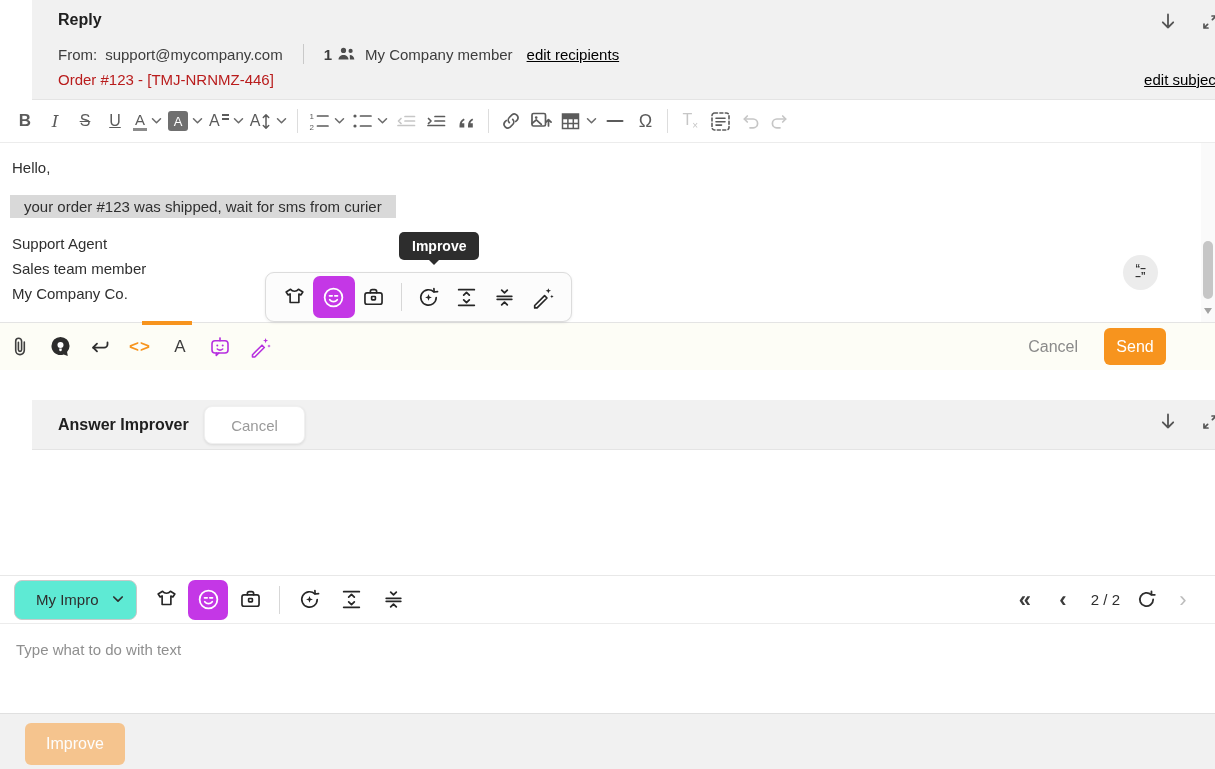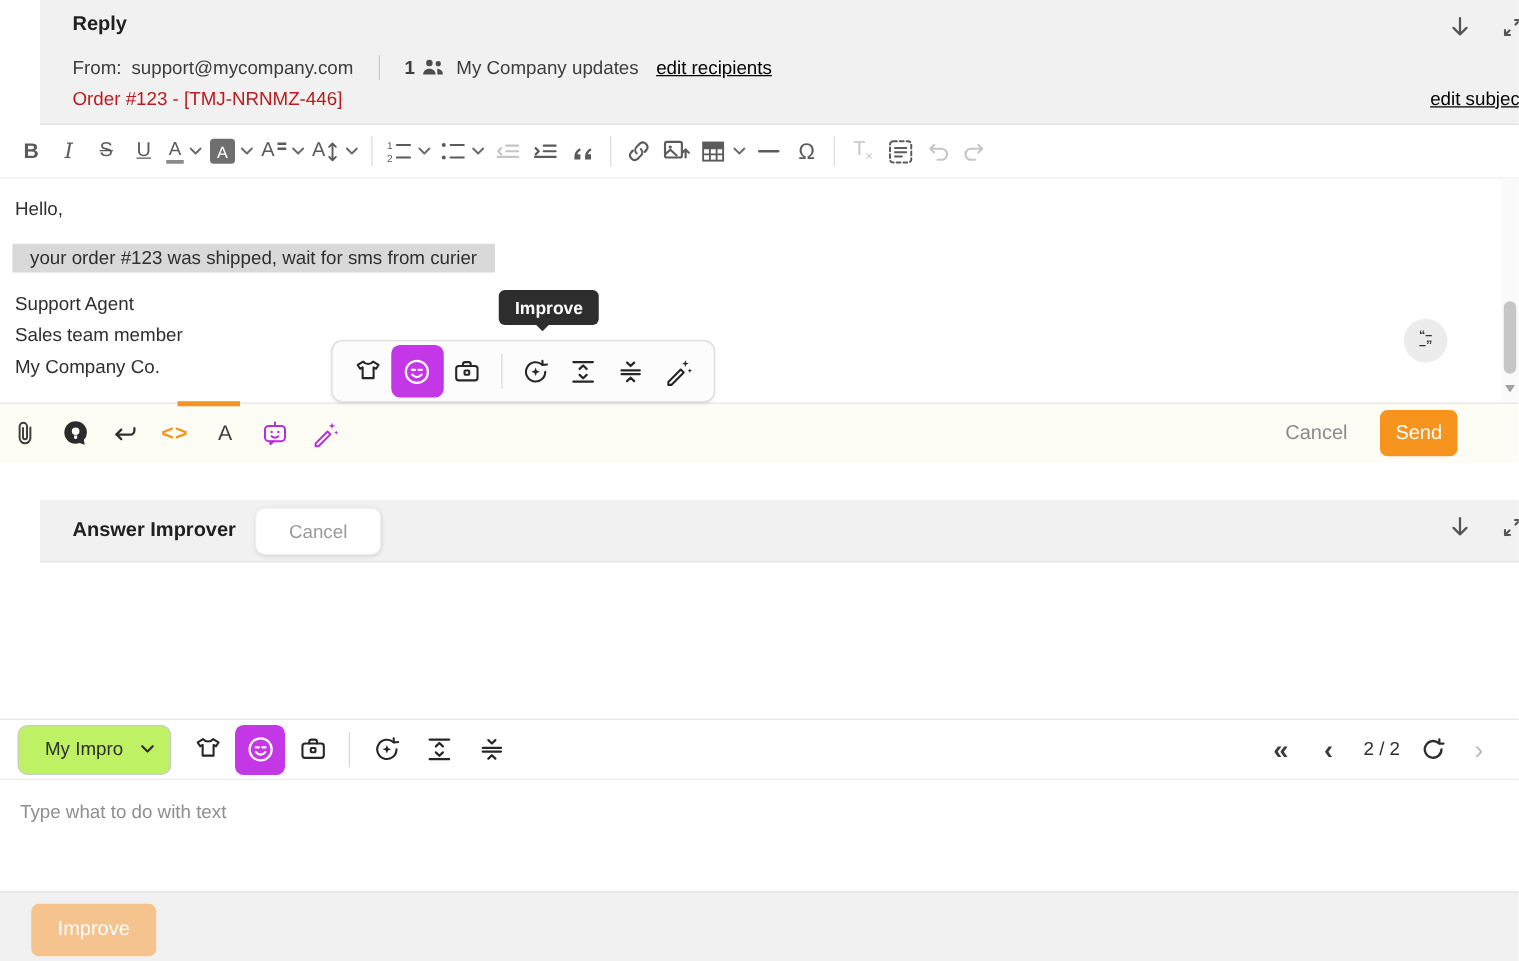--- a/index.html
+++ b/index.html
@@ -77,21 +77,21 @@
   
   #imp-header { position:absolute; left:0; top:400px; width:1215px; height:50px; }
   #imp-title { position:absolute; left:26px; top:16px; font-size:16px; font-weight:bold; color:#202020; }
   #imp-cancel { position:absolute; left:172px; top:6px; width:101px; height:38px; background:#fff; border:1px solid #f0f0f0; border-radius:8px; box-shadow:0 1px 3px rgba(0,0,0,.1); color:#9a9a9a; font-size:15px; cursor:pointer; font-family:inherit; }
   #imp-result { position:absolute; left:0; top:450px; width:1215px; height:125px; background:#fff; }
   #imp-text { position:absolute; left:13px; top:13px; font-size:15px; color:#2f2f2f; }
   #use-btn { position:absolute; right:21px; top:76px; height:38px; background:var(--orange); border:none; border-radius:6px; color:#fff; font-size:15px; display:flex; align-items:center; gap:9px; padding:0 17px; cursor:pointer; font-family:inherit; }
   #use-btn .ck { font-size:15px; }
 
   #imp-toolbar { position:absolute; left:0; top:575px; width:1215px; height:48px; background:#fff; border-top:1px solid #e8e8e8; display:flex; align-items:center; }
-  #preset-select { margin-left:14px; width:123px; height:40px; background:#bef264; border:1px solid #c9c9c9; border-radius:8px; display:flex; align-items:center; justify-content:space-between; padding:0 12px 0 21px; font-size:15px; color:#2e2e2e; cursor:pointer; }
+  #preset-select { margin-left:14px; width:123px; height:40px; background:#5eead4; border:1px solid #c9c9c9; border-radius:8px; display:flex; align-items:center; justify-content:space-between; padding:0 12px 0 21px; font-size:15px; color:#2e2e2e; cursor:pointer; }
   #preset-select .val { white-space:nowrap; overflow:hidden; max-width:72px; }
   #imp-toolbar .fbtn { margin:0 1px; }
   #imp-toolbar .fbtn:nth-of-type(1){ margin-left:9px; }
   #imp-toolbar .fbtn.active { width:40px; height:40px; }
   #pager { margin-left:auto; margin-right:20px; display:flex; align-items:center; gap:14px; color:#3c3c3c; }
   .pg { font-size:22px; cursor:pointer; line-height:20px; display:flex; align-items:center; justify-content:center; width:24px; height:28px; }
   .pg.bold { font-weight:bold; }
   .pg.dis { color:#bdbdbd; cursor:default; }
   #page-count { font-size:15px; color:#2e2e2e; margin:0 2px; }
   #refresh { color:#2e2e2e; display:flex; cursor:pointer; }
@@ -130,21 +130,21 @@
       <span class="vdiv"></span>
       <span class="rcount">1</span>
       <span class="people">
         <svg width="17" height="14" viewBox="0 0 17 14" fill="currentColor">
             <circle cx="5.5" cy="3.4" r="2.6"></circle>
             <path d="M.5 12.5c0-2.8 2.2-4.6 5-4.6s5 1.8 5 4.6z"></path>
             <circle cx="12.6" cy="3.9" r="2.1"></circle>
             <path d="M11.8 8c2.4.1 4.5 1.7 4.5 4.5h-4.4z"></path>
           </svg>
       </span>
-      <span class="rname">My Company updates</span>
+      <span class="rname">My Company member</span>
       <span class="linkish">edit recipients</span>
     </div>
     <div id="subject-row">Order #123 - [TMJ-NRNMZ-446]</div>
     <span id="edit-subject" class="linkish">edit subject</span>
   </div>
 
   <div id="rt-toolbar">
     <span class="tb">
         <span class="g-bold">B</span>
       </span>

